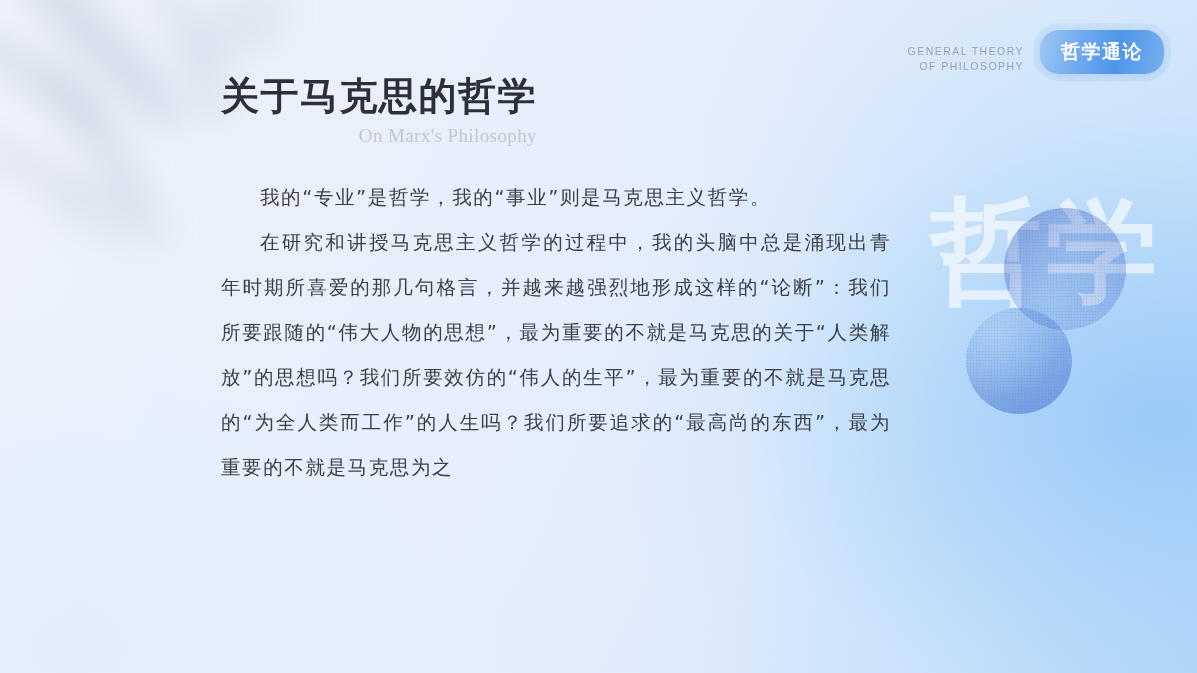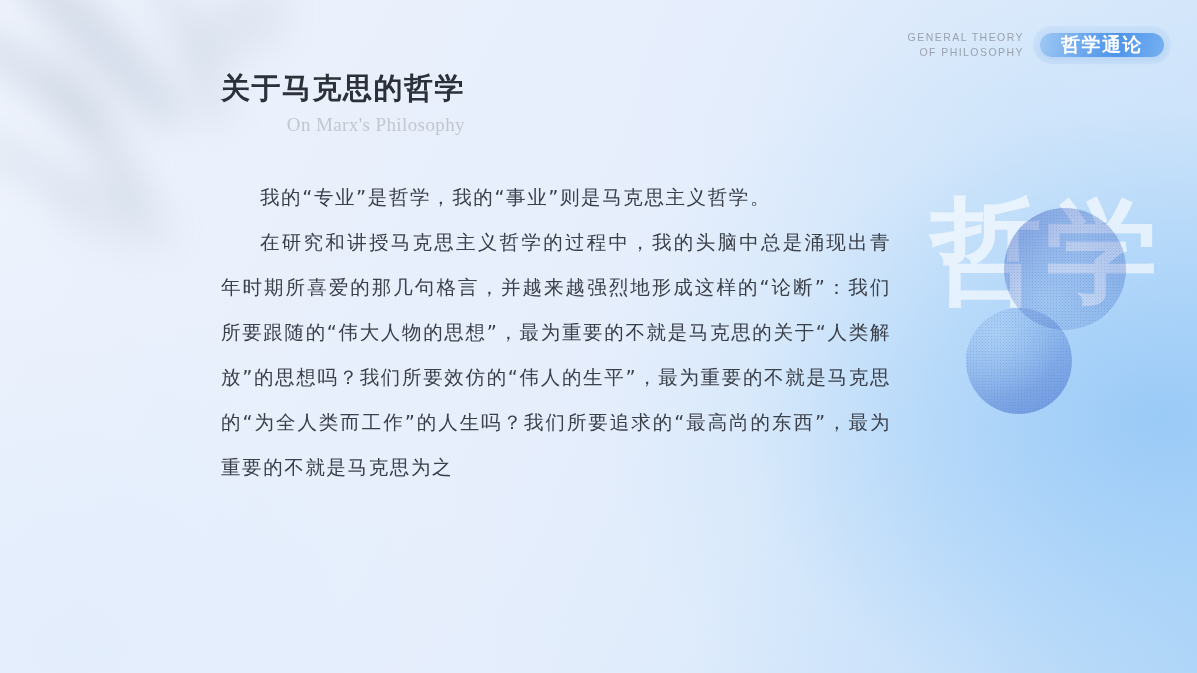--- a/index.html
+++ b/index.html
@@ -89,38 +89,38 @@
     background-size: 3px 3px, 4px 4px;
     background-position: 0 0, 2px 1px;
   }
 
   
   .brand {
     position: absolute;
     top: 30px;
     right: 33px;
     display: flex;
-    align-items: center;
+    align-items: flex-end;
     gap: 16px;
   }
   .brand-en {
     font-size: 10.5px;
     line-height: 1.45;
     letter-spacing: 1.45px;
     color: #9aa2ae;
     text-align: right;
     white-space: nowrap;
   }
   .brand-pill {
     position: relative;
     display: flex;
     align-items: center;
     justify-content: center;
     width: 124px;
-    height: 24px;
+    height: 44px;
     border-radius: 19px;
     background: linear-gradient(102deg, #9fc8f4 0%, #6ea9ee 34%, #4f95ea 62%, #76b0f0 100%);
     box-shadow:
       0 0 0 7px rgba(178,212,247,0.34),
       0 2px 7px rgba(70,130,200,0.22);
   }
   .brand-pill-label {
     font-family: "Liberation Serif", serif;
     font-size: 19px;
     font-weight: 600;
@@ -129,22 +129,22 @@
     white-space: nowrap;
   }
 
   
   .title-block {
     position: absolute;
     left: 221px;
     top: 74px;
   }
   .title-cn {
-    font-family: Liberation Mono, monospace;
-    font-size: 29px;
+    font-family: Liberation Serif, serif;
+    font-size: 38px;
     font-weight: 700;
     letter-spacing: 1.5px;
     color: #2c3139;
     line-height: 1.18;
     white-space: nowrap;
   }
   .title-en {
     margin-top: 6px;
     font-family: "Liberation Serif", serif;
     font-size: 19px;

